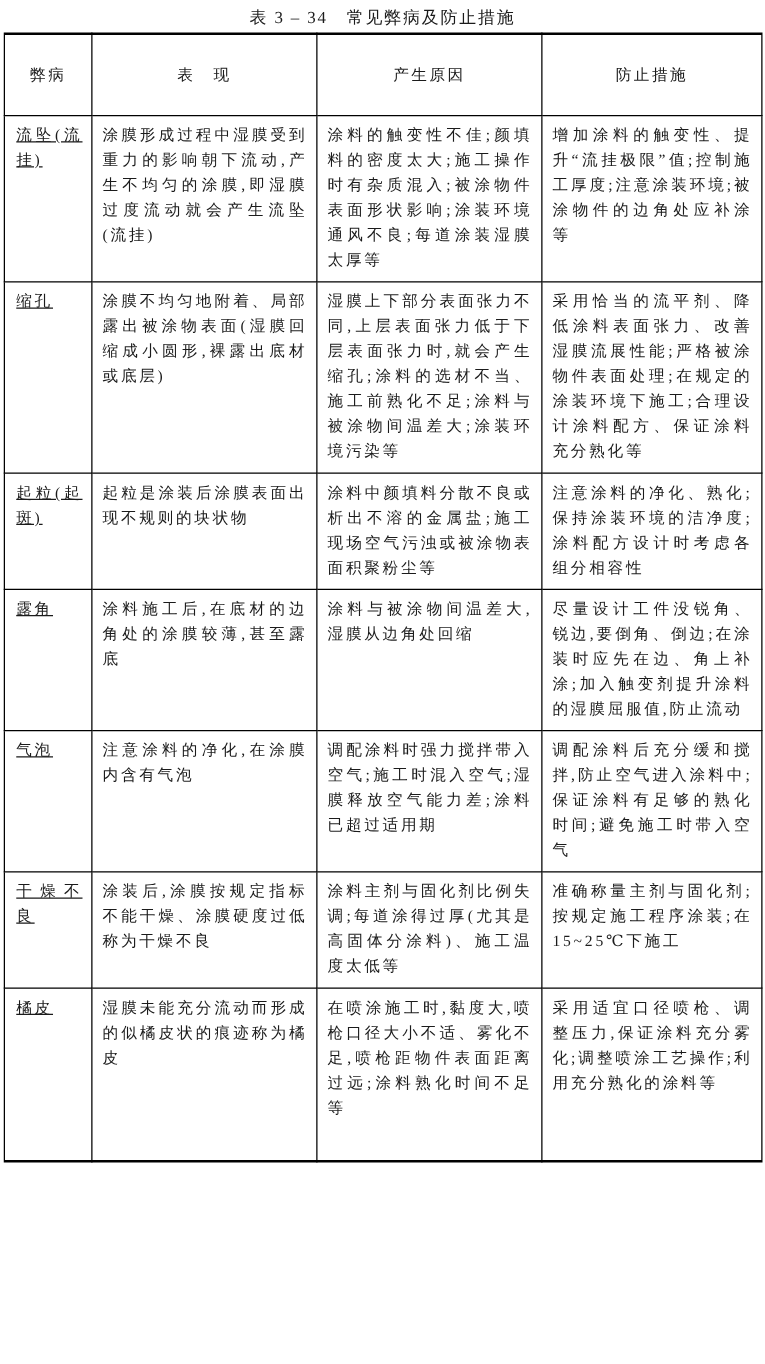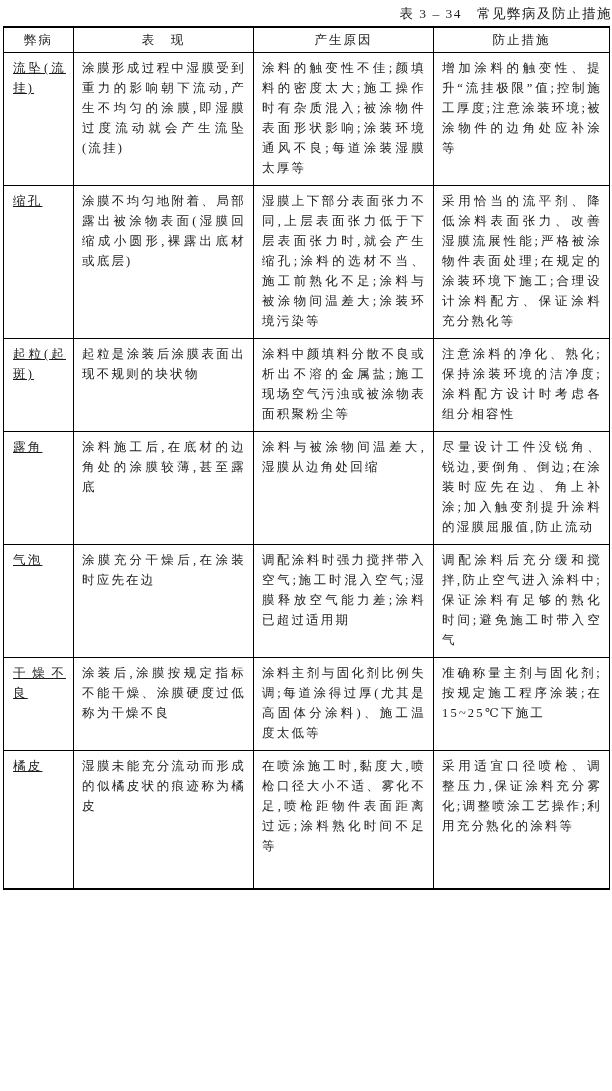--- a/index.html
+++ b/index.html
@@ -6,21 +6,21 @@
   .page {
     width: 612px;
     min-height: 1091px;
     background: #ffffff;
     color: #1b1b1b;
     font-family: "Liberation Serif", "DejaVu Serif", serif;
     box-sizing: border-box;
     padding-top: 3px;
   }
   .caption {
-    text-align: right;
+    text-align: center;
     font-size: 13.5px;
     letter-spacing: 1.5px;
     line-height: 18px;
     margin: 2px 0 3px 0;
     white-space: nowrap;
   }
   table.defects {
     border-collapse: collapse;
     table-layout: fixed;
     width: 606px;
@@ -36,21 +36,21 @@
     letter-spacing: 2.2px;
     text-align: justify;
     text-justify: inter-ideograph;
     padding: 5px 7px 7px 8px;
     overflow-wrap: break-word;
   }
   table.defects th {
     font-weight: normal;
     text-align: center;
     vertical-align: middle;
-    padding: 2px 2px;
+    padding: 22px 2px;
     letter-spacing: 2px;
     height: 20px;
   }
   table.defects td.defect {
     padding: 5px 7px 7px 9px;
     text-decoration: underline;
   }
   table.defects tr:last-child td {
     padding-bottom: 32px;
   }
@@ -97,21 +97,21 @@
         <td>注意涂料的净化、熟化;保持涂装环境的洁净度;涂料配方设计时考虑各组分相容性</td>
       </tr>
       <tr>
         <td class="defect">露角</td>
         <td>涂料施工后,在底材的边角处的涂膜较薄,甚至露底</td>
         <td>涂料与被涂物间温差大,湿膜从边角处回缩</td>
         <td>尽量设计工件没锐角、锐边,要倒角、倒边;在涂装时应先在边、角上补涂;加入触变剂提升涂料的湿膜屈服值,防止流动</td>
       </tr>
       <tr>
         <td class="defect">气泡</td>
-        <td>涂膜充分干燥后,在涂装时应先在边</td>
+        <td>注意涂料的净化,在涂膜内含有气泡</td>
         <td>调配涂料时强力搅拌带入空气;施工时混入空气;湿膜释放空气能力差;涂料已超过适用期</td>
         <td>调配涂料后充分缓和搅拌,防止空气进入涂料中;保证涂料有足够的熟化时间;避免施工时带入空气</td>
       </tr>
       <tr>
         <td class="defect">干燥不良</td>
         <td>涂装后,涂膜按规定指标不能干燥、涂膜硬度过低称为干燥不良</td>
         <td>涂料主剂与固化剂比例失调;每道涂得过厚(尤其是高固体分涂料)、施工温度太低等</td>
         <td>准确称量主剂与固化剂;按规定施工程序涂装;在 15~25℃下施工</td>
       </tr>
       <tr>

